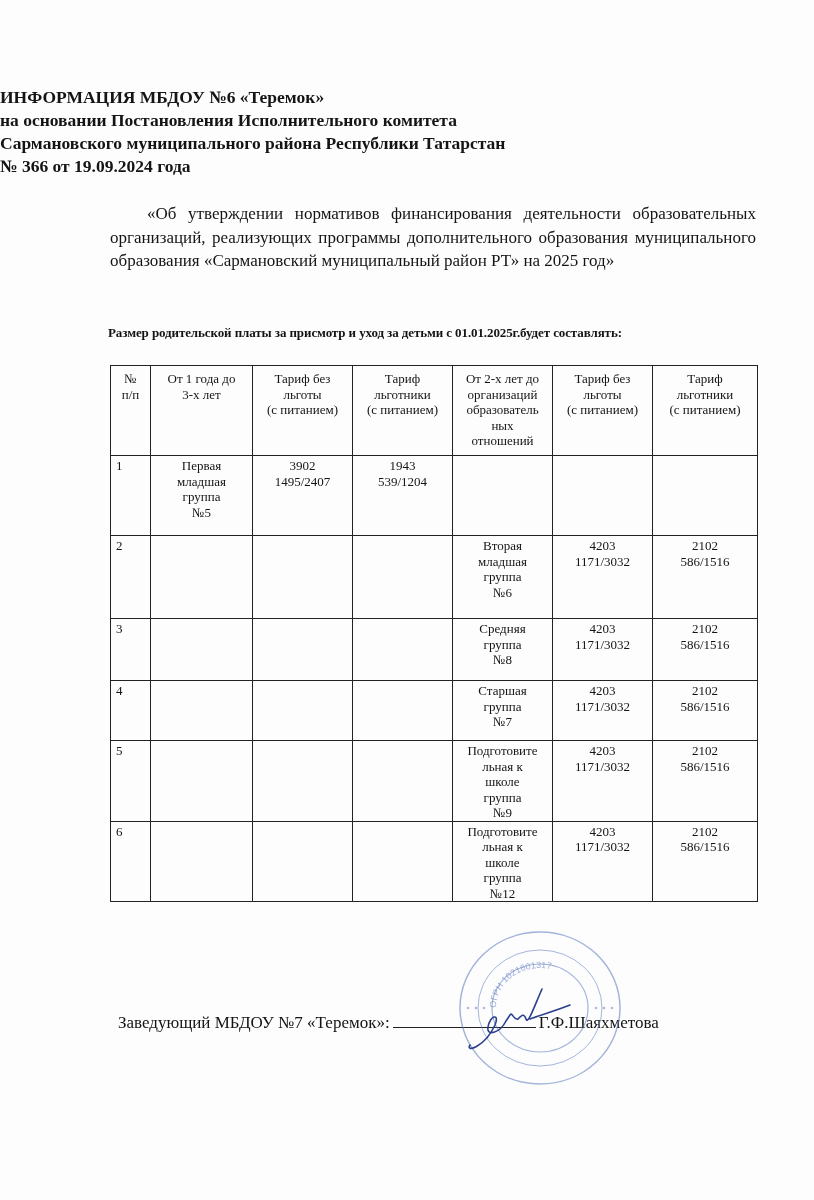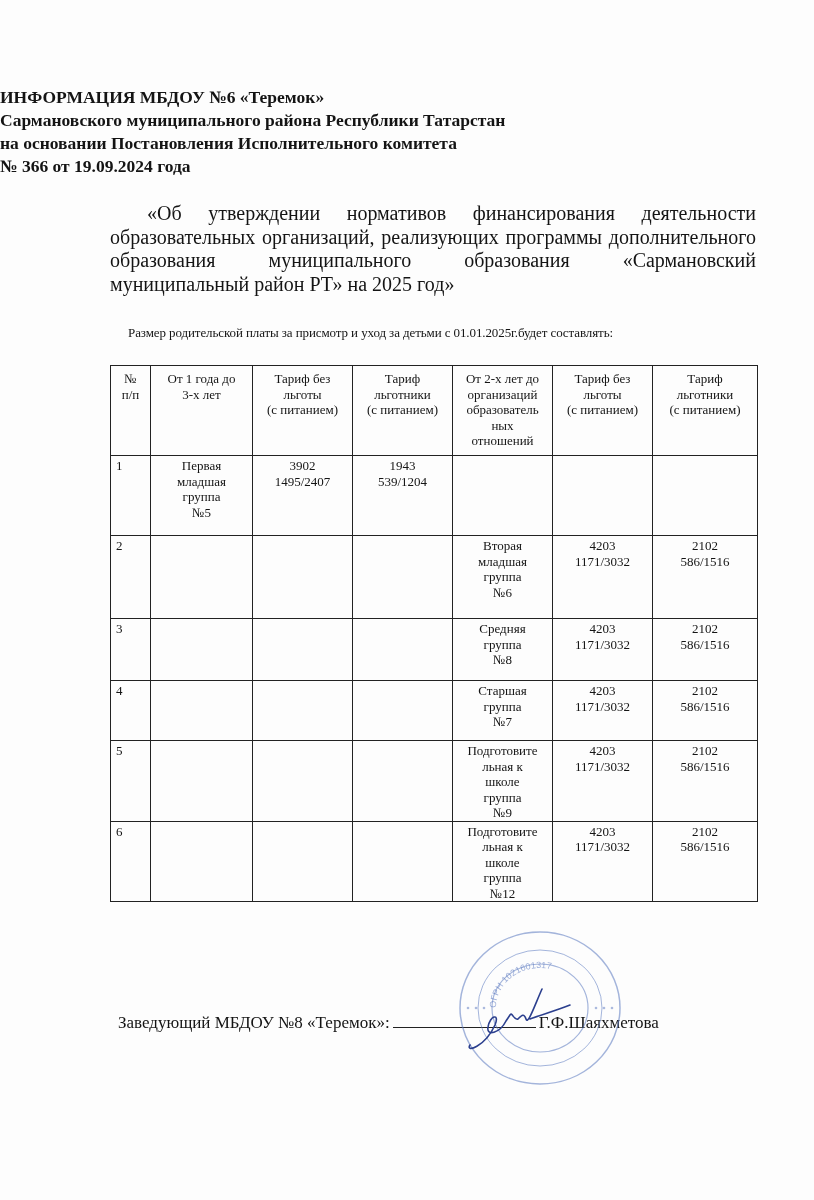--- a/index.html
+++ b/index.html
@@ -2,40 +2,40 @@
 <html><head>
 <meta charset="utf-8">
 <style>
   html, body { margin: 0; padding: 0; }
   body {
     width: 814px; height: 1200px; background: #fdfdfd; position: relative; overflow: hidden;
     font-family: "Liberation Serif", serif; color: #141414;
   }
   .title-block { position: absolute; top: 86px; left: 0; width: 814px; text-align: left; font-weight: bold; font-size: 17.5px; line-height: 23px; }
   .title-block div { white-space: nowrap; }
-  .preamble { position: absolute; top: 202px; left: 110px; width: 646px; font-size: 20px; line-height: 23.5px; text-align: justify; }
+  .preamble { position: absolute; top: 202px; left: 110px; width: 646px; font-size: 17px; line-height: 23.5px; text-align: justify; }
   .preamble p { margin: 0; text-indent: 37px; }
-  .subtitle { position: absolute; top: 325px; left: 108px; width: 660px; font-weight: normal; font-size: 13px; white-space: nowrap; letter-spacing: -0.1px; margin-left: 20px; }
+  .subtitle { position: absolute; top: 325px; left: 108px; width: 660px; font-weight: bold; font-size: 13px; white-space: nowrap; letter-spacing: -0.1px; }
   table.fees { position: absolute; top: 365px; left: 110px; border-collapse: collapse; table-layout: fixed; font-size: 13px; line-height: 15.5px; }
   table.fees td, table.fees th { border: 1.3px solid #222; vertical-align: top; text-align: center; padding: 2px 2px 0 2px; font-weight: normal; }
   table.fees th { padding-top: 5px; }
   .cell-lines div { white-space: nowrap; }
   .num { text-align: left !important; padding-left: 5px !important; }
   .signature-row { position: absolute; top: 1013px; left: 118px; font-size: 17px; white-space: nowrap; }
   .sign-line { display: inline-block; width: 143px; border-bottom: 1.3px solid #222; height: 14px; vertical-align: baseline; margin: 0 3px; }
   .stamp { position: absolute; left: 456px; top: 928px; width: 168px; height: 160px; }
   .sigsvg { position: absolute; left: 460px; top: 985px; width: 120px; height: 70px; }
 </style>
 </head>
 <body>
 
 <div class="title-block">
   <div>ИНФОРМАЦИЯ МБДОУ №6 «Теремок»</div>
+  <div>на основании Постановления Исполнительного комитета</div>
   <div>Сармановского муниципального района Республики Татарстан</div>
-  <div>на основании Постановления Исполнительного комитета</div>
   <div>№ 366 от 19.09.2024 года</div>
 </div>
 
 <div class="preamble">
   <p>«Об утверждении нормативов финансирования деятельности образовательных организаций, реализующих программы дополнительного образования муниципального образования «Сармановский муниципальный район РТ» на 2025 год»</p>
 </div>
 
 <div class="subtitle">Размер родительской платы за присмотр и уход за детьми с 01.01.2025г.будет составлять:</div>
 
 <table class="fees">
@@ -205,21 +205,21 @@
         </td>
         <td class="cell-lines">
           <div>2102</div>
           <div>586/1516</div>
         </td>
       </tr>
     </tbody>
 </table>
 
 <div class="signature-row">
-  <span>Заведующий МБДОУ №8 «Теремок»:</span><span class="sign-line"></span><span>Г.Ф.Шаяхметова</span>
+  <span>Заведующий МБДОУ №7 «Теремок»:</span><span class="sign-line"></span><span>Г.Ф.Шаяхметова</span>
 </div>
 
 <svg class="stamp" viewBox="0 0 168 160">
   <g fill="none" stroke="#5a78c0" stroke-opacity="0.55">
     <ellipse cx="84" cy="80" rx="80" ry="76" stroke-width="1.5"></ellipse>
     <ellipse cx="84" cy="80" rx="62" ry="58" stroke-width="1"></ellipse>
     <ellipse cx="84" cy="80" rx="48" ry="44" stroke-width="1.2"></ellipse>
   </g>
   <defs>
       <path id="arc1" d="M 40 80 A 44 40 0 0 1 128 80"></path>

